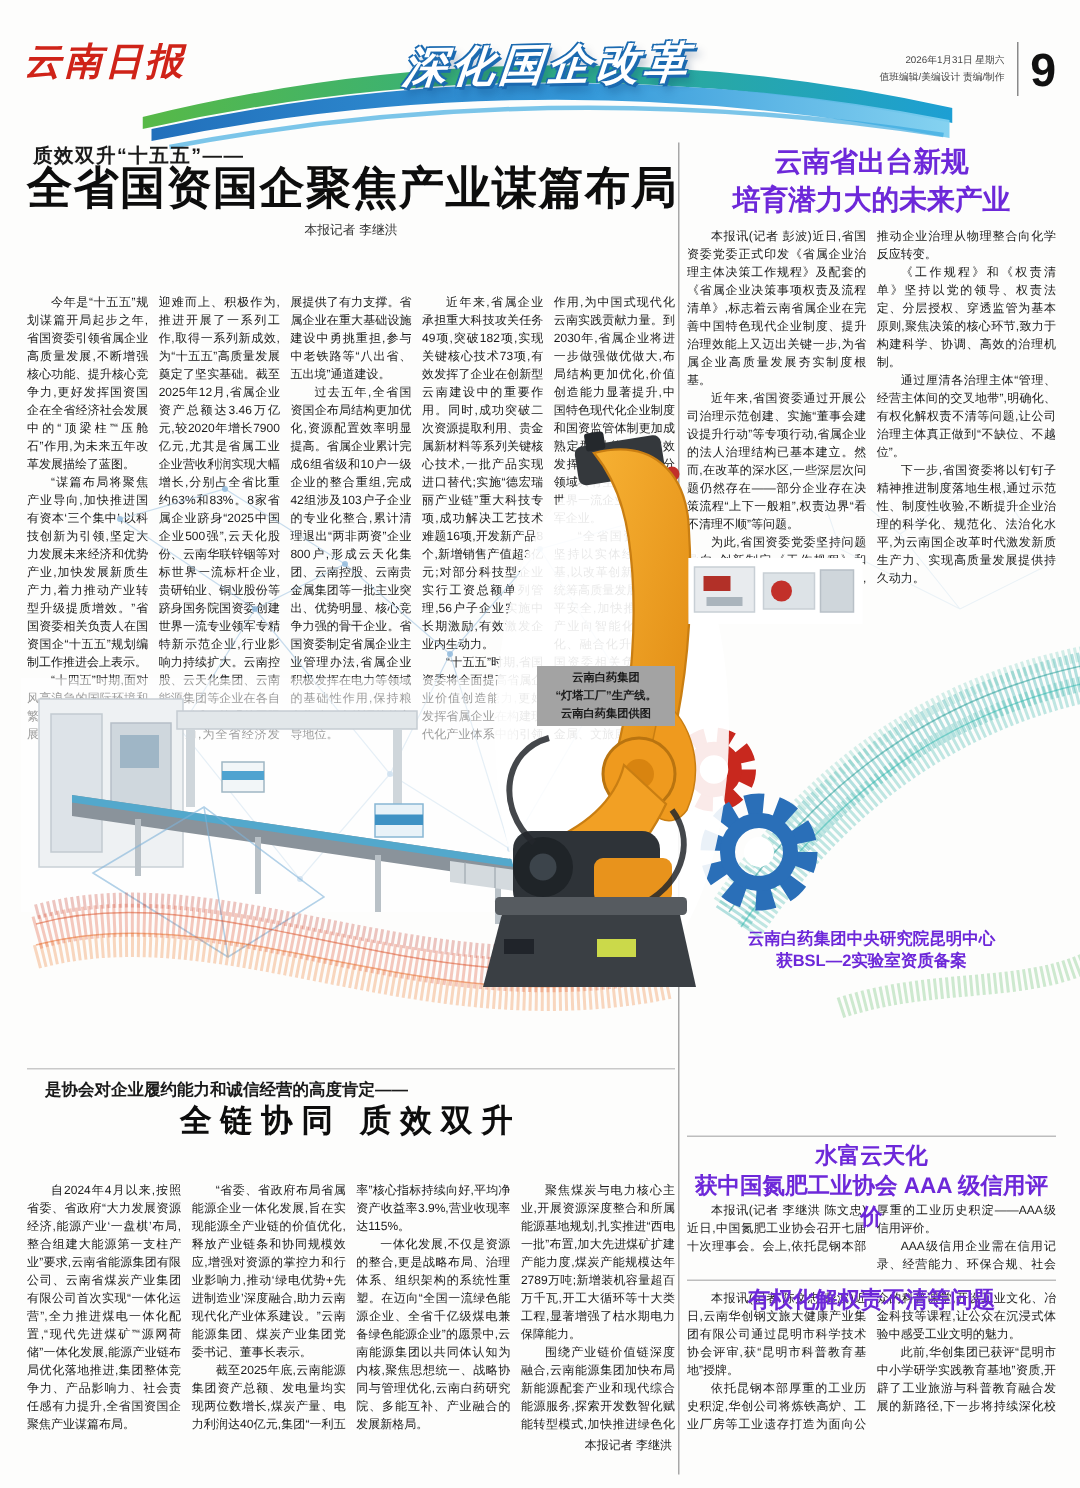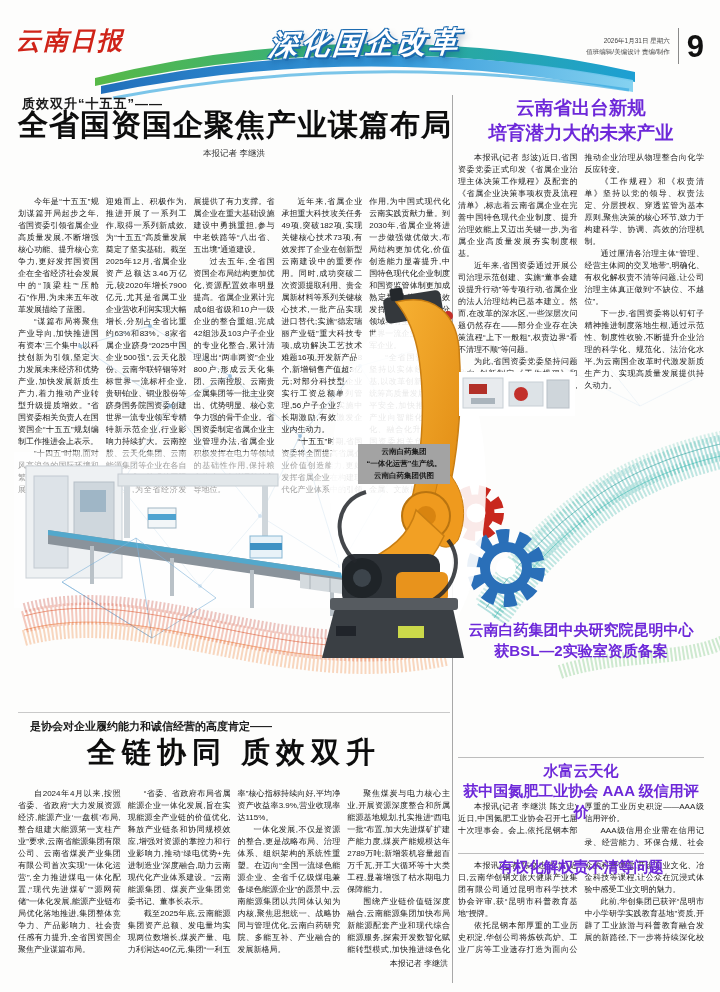--- a/index.html
+++ b/index.html
@@ -36,28 +36,28 @@
   .main-body{position:absolute;left:18px;top:164px;width:432px;height:303px;column-count:5;z-index:1;margin-top:32px;}
   .photo-caption{
     position:absolute;left:358px;top:444px;width:92px;z-index:5;background:#a3a3a3;
     font-size:7.5px;font-weight:700;text-align:center;line-height:1.6;padding:2px 0;
   }
   
   .hero{position:absolute;left:0;top:286px;width:720px;height:452px;z-index:2;pointer-events:none;}
   
   .bottom-rule{position:absolute;left:18px;top:712px;width:432px;height:1px;background:#c9c9c9;}
   .kicker-bottom{position:absolute;left:30px;top:719px;font-size:11px;font-weight:700;}
-  .headline-bottom{position:absolute;left:18px;top:733px;width:432px;text-align:center;font-size:29px;font-weight:900;letter-spacing:6px;color:#0d0d0d;}
+  .headline-bottom{position:absolute;left:18px;top:733px;width:432px;text-align:center;font-size:21px;font-weight:900;letter-spacing:6px;color:#0d0d0d;}
   .bottom-body{position:absolute;left:18px;top:788px;width:432px;height:168px;column-count:4;z-index:1;}
   .byline-bottom{position:absolute;left:322px;top:958px;width:126px;text-align:right;font-size:8px;color:#222;z-index:3;background:#fdfdfc;}
   
   .v-divider{position:absolute;left:452px;top:95px;width:1px;height:888px;background:#a8a8a8;}
   .side-head{position:absolute;left:458px;width:246px;text-align:center;font-weight:900;color:#6d28d9;z-index:3;}
   .side-head.h1{top:96px;font-size:18.5px;line-height:1.35;}
-  .side-head.h2{top:619px;font-size:15px;line-height:1.4;}
+  .side-head.h2{top:619px;font-size:11px;line-height:1.4;}
   .side-head.h3{top:761px;font-size:15px;line-height:1.35;}
   .side-head.h4{top:857px;font-size:15px;line-height:1.3;}
   .side-body{position:absolute;left:458px;width:246px;column-count:2;z-index:1;}
   .side-body.b1{top:152px;height:292px;}
   .side-body.b2{top:666px;height:88px;}
   .side-body.b3{top:801px;height:50px;}
   .side-body.b4{top:860px;height:102px;}
   .h-divider{position:absolute;left:458px;width:246px;height:1px;background:#bdbdbd;}
   .hd2{top:757px;} .hd3{top:853px;}
   .photo-overlay{position:absolute;left:459px;top:372px;width:116px;height:44px;background:#fff;z-index:4;}
@@ -108,21 +108,21 @@
     <p>“谋篇布局将聚焦产业导向,加快推进国有资本‘三个集中’,以科技创新为引领,坚定大力发展未来经济和优势产业,加快发展新质生产力,着力推动产业转型升级提质增效。”省国资委相关负责人在国资国企“十五五”规划编制工作推进会上表示。</p>
     <p>“十四五”时期,面对风高浪急的国际环境和繁重艰巨的国内改革发展稳定任务,省属企业迎难而上、积极作为,推进开展了一系列工作,取得一系列新成效,为“十五五”高质量发展奠定了坚实基础。截至2025年12月,省属企业资产总额达3.46万亿元,较2020年增长7900亿元,尤其是省属工业企业营收利润实现大幅增长,分别占全省比重约63%和83%。8家省属企业跻身“2025中国企业500强”,云天化股份、云南华联锌铟等对标世界一流标杆企业,贵研铂业、铜业股份等跻身国务院国资委创建世界一流专业领军专精特新示范企业,行业影响力持续扩大。云南控股、云天化集团、云南能源集团等企业在各自领域形成了较强的国际竞争力,为全省经济发展提供了有力支撑。省属企业在重大基础设施建设中勇挑重担,参与中老铁路等“八出省、五出境”通道建设。</p>
     <p>过去五年,全省国资国企布局结构更加优化,资源配置效率明显提高。省属企业累计完成6组省级和10户一级企业的整合重组,完成42组涉及103户子企业的专业化整合,累计清理退出“两非两资”企业800户,形成云天化集团、云南控股、云南贵金属集团等一批主业突出、优势明显、核心竞争力强的骨干企业。省国资委制定省属企业主业管理办法,省属企业积极发挥在电力等领域的基础性作用,保持粮食收购、仓储调拨的主导地位。</p>
     <p>近年来,省属企业承担重大科技攻关任务49项,突破182项,实现关键核心技术73项,有效发挥了企业在创新型云南建设中的重要作用。同时,成功突破二次资源提取利用、贵金属新材料等系列关键核心技术,一批产品实现进口替代;实施“德宏瑞丽产业链”重大科技专项,成功解决工艺技术难题16项,开发新产品8个,新增销售产值超3亿元;对部分科技型企业实行工资总额单列管理,56户子企业实施中长期激励,有效激发企业内生动力。</p>
     <p>“十五五”时期,省国资委将全面提高省属企业价值创造能力,更好发挥省属企业在构建现代化产业体系中的引领作用,为中国式现代化云南实践贡献力量。到2030年,省属企业将进一步做强做优做大,布局结构更加优化,价值创造能力显著提升,中国特色现代化企业制度和国资监管体制更加成熟定型,功能作用有效发挥,建成一批在细分领域具有全球竞争力的世界一流企业和专精领军企业。</p>
     <p>“全省国资国企将坚持以实体经济为根基,以改革创新为动力,统筹高质量发展与高水平安全,加快推动传统产业向智能化、绿色化、融合化升级。”省国资委相关负责人介绍,未来五年,全省国资国企将聚焦绿色能源、绿色化工、有色(稀贵)金属、文旅康养、现代农业、水陆交通、民用航空、建筑施工、生物医药、数字经济等产业,做强做优做特优势产业和支柱产业,改造提升传统产业,发展壮大新兴产业,培育潜力大的未来产业,打造新的经济增长点。</p>
   </div>
 
   <div class="photo-caption">
     <div>云南白药集团</div>
-    <div>“一体化运营”生产线。</div>
+    <div>“灯塔工厂”生产线。</div>
     <div>云南白药集团供图</div>
   </div>
 
   <div class="hero">
     <svg width="720" height="452" viewBox="0 0 720 452">
       <defs>
         <linearGradient id="armGrad" x1="0" y1="0" x2="1" y2="1">
           <stop offset="0" stop-color="#f7b133"></stop>
             <stop offset="1" stop-color="#e08a12"></stop>
         </linearGradient>

